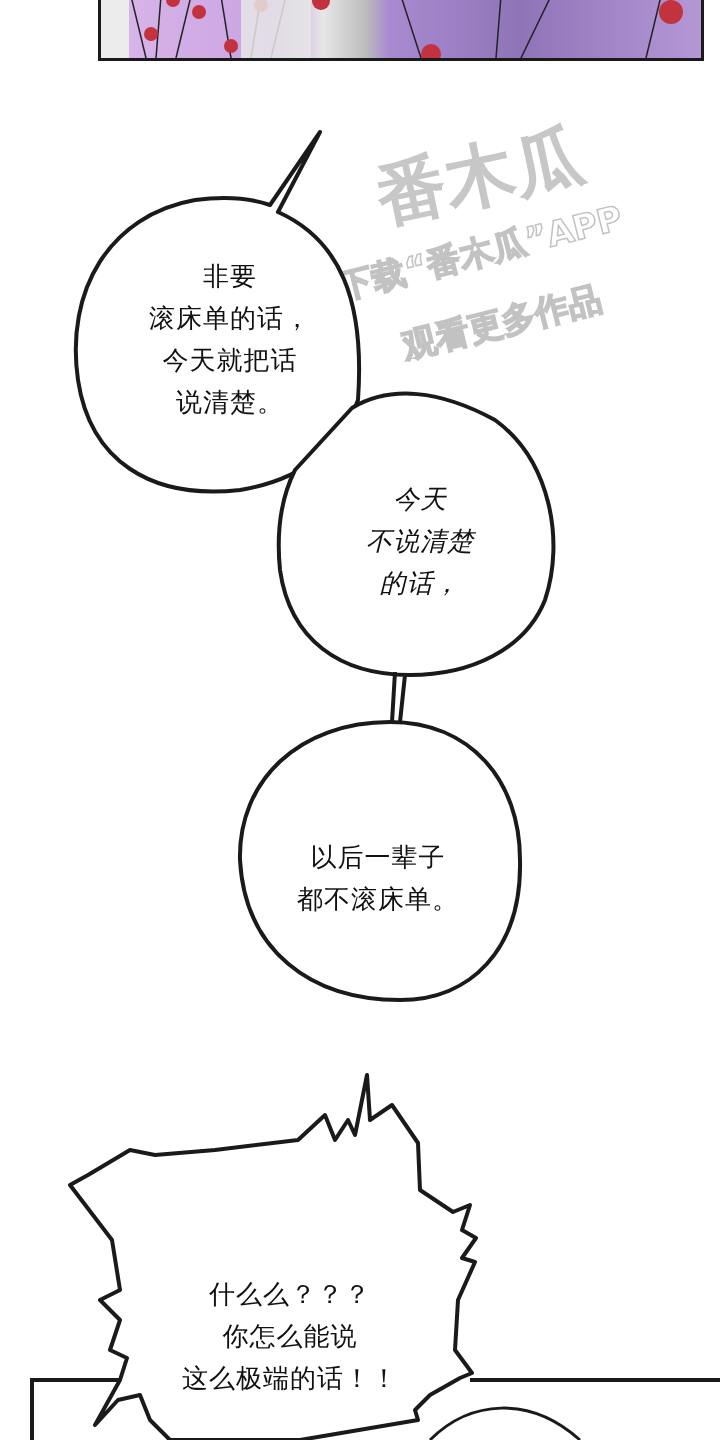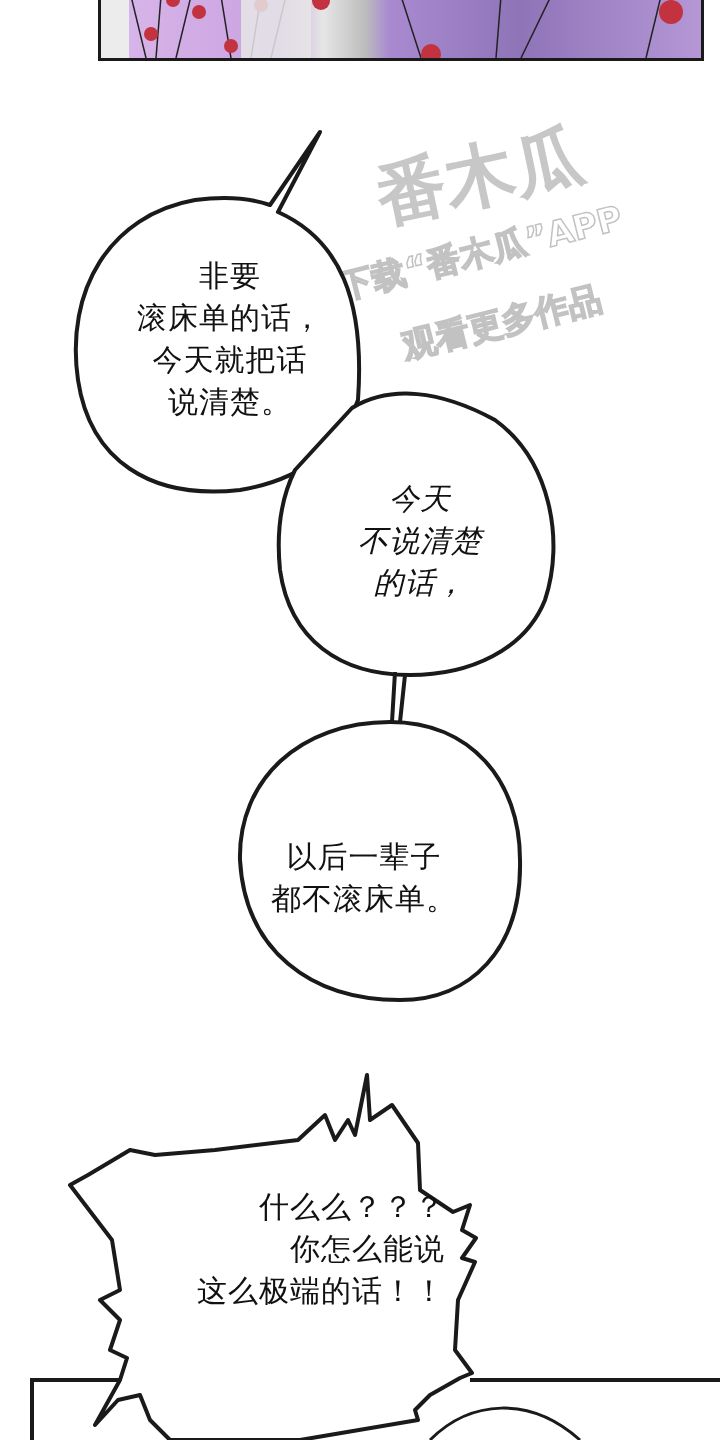--- a/index.html
+++ b/index.html
@@ -2,21 +2,21 @@
 <html><head>
 <meta charset="utf-8">
 <style>
   html, body { margin:0; padding:0; background:#ffffff; }
   body { width:720px; height:1440px; position:relative; overflow:hidden;
          font-family: "DejaVu Sans", "Liberation Sans", sans-serif; }
   .layer { position:absolute; left:0; top:0; width:720px; height:1440px; }
   .top-panel { position:absolute; left:98px; top:-4px; width:600px; height:62px;
                border:3px solid #1a1a1a; border-top:none; overflow:hidden;
                background:linear-gradient(90deg,#d9b7ea 0%,#c9a2e0 30%,#e6e6e6 37%,#bdbdbd 44%,#a98ad0 48%,#8f74b8 70%,#b597d6 100%); }
-  .bubble-text { position:absolute; color:#111; font-size:30px; line-height:42px;
+  .bubble-text { position:absolute; color:#111; font-size:26px; line-height:42px;
                  text-align:center; font-weight:500; white-space:pre-line; letter-spacing:1px; }
   .watermark { position:absolute; color:#9a9a9a; font-weight:bold; }
 </style>
 </head>
 <body>
 
 <div class="top-panel">
   <svg width="600" height="62">
     <g stroke="#222" stroke-width="1.5" fill="none">
       <line x1="30" y1="0" x2="45" y2="62"></line>
@@ -67,17 +67,17 @@
   <path d="M430,1440 C470,1400 530,1395 580,1440" fill="none" stroke="#1a1a1a" stroke-width="3"></path>
 </svg>
 
 <div class="bubble-text" style="left:130px;top:255px;width:200px;">非要
 滚床单的话，
 今天就把话
 说清楚。</div>
 <div class="bubble-text" style="left:320px;top:478px;width:200px;font-style:italic;">今天
 不说清楚
 的话，</div>
-<div class="bubble-text" style="left:249px;top:836px;width:230px;">以后一辈子
+<div class="bubble-text" style="left:263px;top:836px;width:230px;">以后一辈子
 都不滚床单。</div>
-<div class="bubble-text" style="left:135px;top:1186px;width:310px;text-align:right;">什么么？？？
+<div class="bubble-text" style="left:135px;top:1273px;width:310px;">什么么？？？
 你怎么能说
 这么极端的话！！</div>
 
 </body></html>

